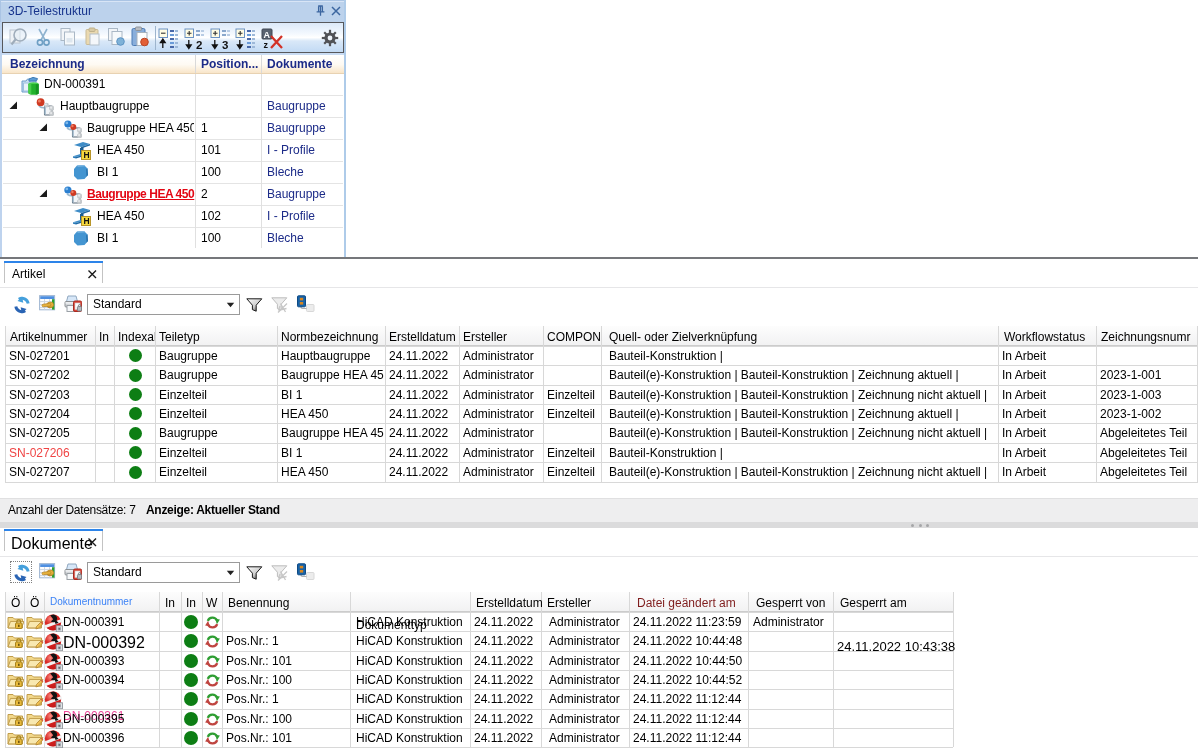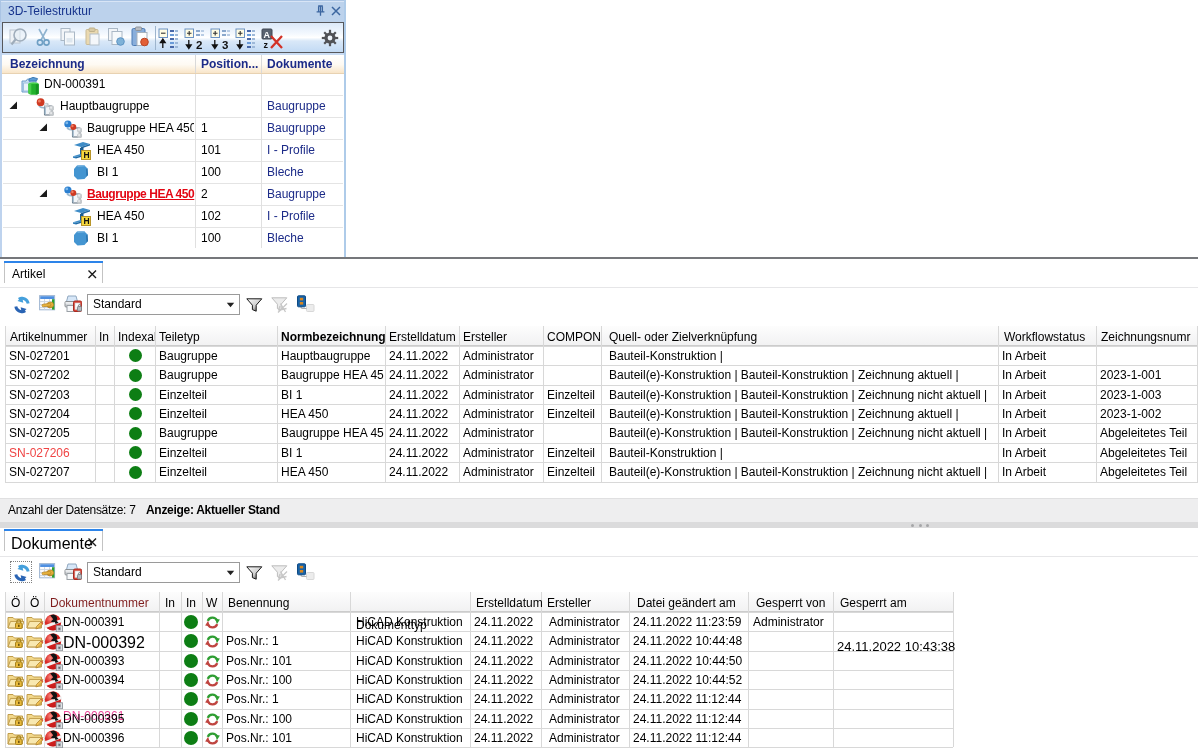--- a/index.html
+++ b/index.html
@@ -327,21 +327,21 @@
 <div style="position:absolute;left:5px;top:385px;width:1193px;height:1px;background:#d8d8d8;"></div>
 <div style="position:absolute;left:5px;top:404px;width:1193px;height:1px;background:#d8d8d8;"></div>
 <div style="position:absolute;left:5px;top:423px;width:1193px;height:1px;background:#d8d8d8;"></div>
 <div style="position:absolute;left:5px;top:443px;width:1193px;height:1px;background:#d8d8d8;"></div>
 <div style="position:absolute;left:5px;top:462px;width:1193px;height:1px;background:#d8d8d8;"></div>
 <div style="position:absolute;left:5px;top:482px;width:1193px;height:1px;background:#d8d8d8;"></div>
 <div style="position:absolute;left:10px;top:330px;font-size:12px;font-weight:400;color:#000;white-space:pre;">Artikelnummer</div>
 <div style="position:absolute;left:99px;top:330px;font-size:12px;font-weight:400;color:#000;white-space:pre;">In</div>
 <div style="position:absolute;left:118px;top:330px;width:37px;overflow:hidden;white-space:pre;font-size:12px">Indexak</div>
 <div style="position:absolute;left:159px;top:330px;font-size:12px;font-weight:400;color:#000;white-space:pre;">Teiletyp</div>
-<div style="position:absolute;left:281px;top:330px;font-size:12px;font-weight:700;color:#000;white-space:pre;">Normbezeichnung</div>
+<div style="position:absolute;left:281px;top:330px;font-size:12px;font-weight:400;color:#000;white-space:pre;">Normbezeichnung</div>
 <div style="position:absolute;left:389px;top:330px;font-size:12px;font-weight:400;color:#000;white-space:pre;">Erstelldatum</div>
 <div style="position:absolute;left:463px;top:330px;font-size:12px;font-weight:400;color:#000;white-space:pre;">Ersteller</div>
 <div style="position:absolute;left:547px;top:330px;width:54px;overflow:hidden;white-space:pre;font-size:12px">COMPONEN</div>
 <div style="position:absolute;left:609px;top:330px;font-size:12px;font-weight:400;color:#000;white-space:pre;">Quell- oder Zielverknüpfung</div>
 <div style="position:absolute;left:1004px;top:330px;font-size:12px;font-weight:400;color:#000;white-space:pre;">Workflowstatus</div>
 <div style="position:absolute;left:1101px;top:330px;width:97px;overflow:hidden;white-space:pre;font-size:12px">Zeichnungsnumr</div>
 <div style="position:absolute;left:9px;top:349px;font-size:12px;font-weight:400;color:#000;white-space:pre;">SN-027201</div>
 <div style="position:absolute;left:129.0px;top:349.0px;width:13px;height:13px;border-radius:50%;background:#0d7e14;"></div>
 <div style="position:absolute;left:159px;top:349px;font-size:12px;font-weight:400;color:#000;white-space:pre;">Baugruppe</div>
 <div style="position:absolute;left:281px;top:349px;width:103px;overflow:hidden;font-size:12px;font-weight:400;color:#000;white-space:pre;">Hauptbaugruppe</div>
@@ -497,29 +497,29 @@
 <div style="position:absolute;left:5px;top:612px;width:948px;height:1px;background:#d8d8d8;"></div>
 <div style="position:absolute;left:5px;top:631px;width:948px;height:1px;background:#d8d8d8;"></div>
 <div style="position:absolute;left:5px;top:651px;width:948px;height:1px;background:#d8d8d8;"></div>
 <div style="position:absolute;left:5px;top:670px;width:948px;height:1px;background:#d8d8d8;"></div>
 <div style="position:absolute;left:5px;top:689px;width:948px;height:1px;background:#d8d8d8;"></div>
 <div style="position:absolute;left:5px;top:709px;width:948px;height:1px;background:#d8d8d8;"></div>
 <div style="position:absolute;left:5px;top:728px;width:948px;height:1px;background:#d8d8d8;"></div>
 <div style="position:absolute;left:5px;top:747px;width:948px;height:1px;background:#d8d8d8;"></div>
 <div style="position:absolute;left:11px;top:596px;font-size:12px;font-weight:400;color:#000;white-space:pre;">Ö</div>
 <div style="position:absolute;left:30px;top:596px;font-size:12px;font-weight:400;color:#000;white-space:pre;">Ö</div>
-<div style="position:absolute;left:50px;top:596px;font-size:12px;font-weight:400;color:#7f1d1d;white-space:pre;">Dokumentnummer</div>
+<div style="position:absolute;left:50px;top:596px;font-size:10px;font-weight:400;color:#3b82f6;white-space:pre;">Dokumentnummer</div>
 <div style="position:absolute;left:165px;top:596px;font-size:12px;font-weight:400;color:#000;white-space:pre;">In</div>
 <div style="position:absolute;left:186px;top:596px;font-size:12px;font-weight:400;color:#000;white-space:pre;">In</div>
 <div style="position:absolute;left:206px;top:596px;font-size:12px;font-weight:400;color:#000;white-space:pre;">W</div>
 <div style="position:absolute;left:228px;top:596px;font-size:12px;font-weight:400;color:#000;white-space:pre;">Benennung</div>
 <div style="position:absolute;left:356px;top:596px;font-size:12px;font-weight:400;color:#000;white-space:pre;margin-top:22px;">Dokumenttyp</div>
 <div style="position:absolute;left:476px;top:596px;font-size:12px;font-weight:400;color:#000;white-space:pre;">Erstelldatum</div>
 <div style="position:absolute;left:547px;top:596px;font-size:12px;font-weight:400;color:#000;white-space:pre;">Ersteller</div>
-<div style="position:absolute;left:637px;top:596px;font-size:12px;font-weight:400;color:#000000;white-space:pre;">Datei geändert am</div>
+<div style="position:absolute;left:637px;top:596px;font-size:12px;font-weight:400;color:#7f1d1d;white-space:pre;">Datei geändert am</div>
 <div style="position:absolute;left:756px;top:596px;font-size:12px;font-weight:400;color:#000;white-space:pre;">Gesperrt von</div>
 <div style="position:absolute;left:840px;top:596px;font-size:12px;font-weight:400;color:#000;white-space:pre;">Gesperrt am</div>
 <svg style="position:absolute;left:7px;top:614px;" width="17" height="16" viewBox="0 0 17 16">
       <path d="M1 3.5 h5 l1.5 1.5 h8 v9 h-14.5 z" fill="#f3d98c" stroke="#c09c4a"></path>
       <path d="M1 13.9 l2.5-6.5 h13.5 l-2.5 6.6 z" fill="#f8e8b0" stroke="#c09c4a"></path>
       <rect x="8.5" y="9" width="6.5" height="5.5" rx="1" fill="#e8b93c" stroke="#a8841e"></rect>
       <path d="M9.8 9 v-1.2 a1.9 1.9 0 0 1 3.8 0 v1.2" stroke="#a8841e" fill="none" stroke-width="1.2"></path>
       <rect x="11" y="10.7" width="1.6" height="2.2" fill="#6e5510"></rect>
     </svg>
 <svg style="position:absolute;left:26px;top:614px;" width="18" height="16" viewBox="0 0 18 16">

